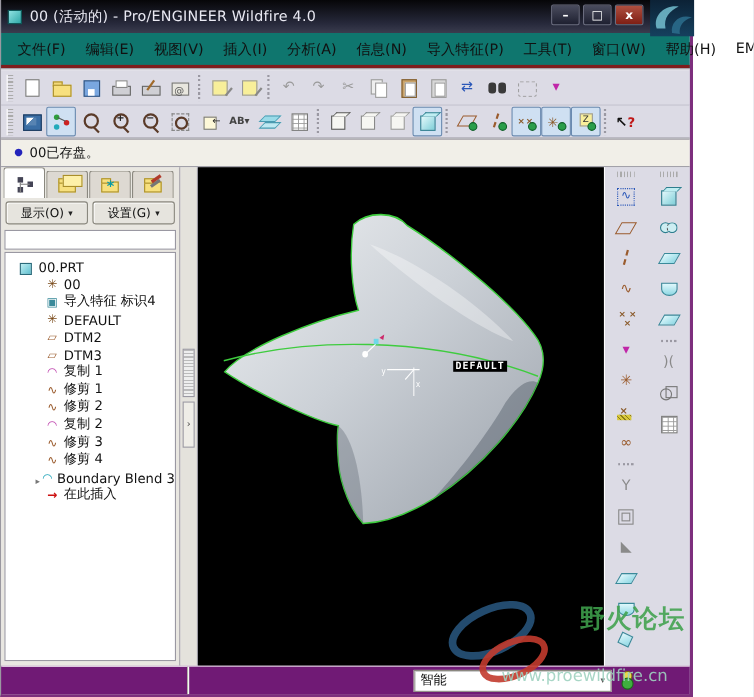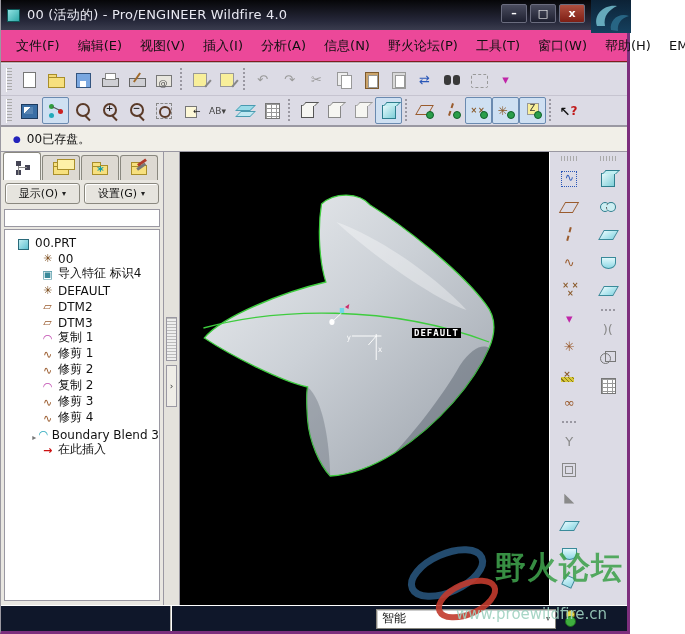--- a/index.html
+++ b/index.html
@@ -10,21 +10,21 @@
     display:flex;flex-direction:column}
   
   .titlebar{height:30px;background:linear-gradient(#060608,#26283a 70%,#3a3c4e);display:flex;align-items:center;padding:0 6px;position:relative;flex:0 0 30px}
   .app-icon{width:13px;height:13px;background:linear-gradient(135deg,#8fe2e2,#2fa8a8);border:1px solid #0e5a5a;margin-right:7px}
   .title-text{color:#e9e9f2;font-size:13px;letter-spacing:.2px;white-space:nowrap}
   .winbtns{position:absolute;right:42px;top:4px;display:flex;gap:3px}
   .wbtn{width:26px;height:19px;border:1px solid #6a6c7e;border-radius:2px;background:linear-gradient(#4a4c5e,#1e2030);color:#fff;font-size:11px;font-weight:bold;text-align:center;line-height:17px;cursor:default}
   .wbtn.close{background:linear-gradient(#b05040,#7e1e14)}
   .desktop-sliver{position:absolute;right:-4px;top:0;width:40px;height:33px;background:linear-gradient(#0c2236,#15405e);overflow:hidden}
   
-  .menubar{height:32px;background:#ec4899;display:flex;align-items:center;padding:0 6px;border-bottom:1px solid #7f1d1d;flex:0 0 32px}
+  .menubar{height:32px;background:#0f766e;display:flex;align-items:center;padding:0 6px;border-bottom:3px solid #7f1d1d;flex:0 0 32px}
   .mitem{padding:3px 9px;white-space:nowrap;font-size:13px}
   .menugroove{height:2px;background:linear-gradient(#9a98a2,#fff);flex:0 0 2px}
   
   .toolbar{height:31px;background:#dcdbe5;display:flex;align-items:center;padding:0 2px;flex:0 0 31px}
   .toolbar.tb2{border-top:1px solid #c6c4d0;border-bottom:1px solid #9a98a2}
   .grip{width:6px;height:24px;margin:0 3px;background:repeating-linear-gradient(#aaa 0 1px,transparent 1px 3px);border-left:1px solid #fff}
   .tbtn{width:27px;height:27px;display:flex;align-items:center;justify-content:center;border:1px solid transparent;border-radius:2px;flex:0 0 auto}
   .tbtn.pressed{background:#cfe0f2;border:1px solid #6a8ab0}
   .tbtn.tsep{width:9px;height:24px;background:repeating-linear-gradient(#9a98a2 0 2px,transparent 2px 4px) 3px 0/2px 100% no-repeat;border:none;pointer-events:none}
   .ic{display:inline-block;width:18px;height:18px;position:relative;font-size:13px;line-height:18px;text-align:center;color:#333}
@@ -55,21 +55,21 @@
   .gi-repaint::after{content:"";position:absolute;left:4px;top:5px;width:9px;height:7px;background:linear-gradient(135deg,#fff 40%,rgba(255,255,255,.15) 40%)}
   .gi-spin::before{content:"";position:absolute;left:2px;top:2px;width:5px;height:5px;border-radius:50%;background:#2e9e3e;box-shadow:9px 5px 0 #cc2222,0 9px 0 #22aabb}
   .gi-spin::after{content:"";position:absolute;left:5px;top:6px;width:8px;height:1px;background:#555;transform:rotate(25deg)}
   .gi-mag{font-size:9px;font-weight:bold;line-height:12px;color:#222}
   .gi-mag::before{content:"";position:absolute;left:2px;top:1px;width:10px;height:10px;border:2px solid #5a3a28;border-radius:50%}
   .gi-mag::after{content:"";position:absolute;right:1px;bottom:1px;width:7px;height:2px;background:#5a3a28;transform:rotate(45deg)}
   .gi-magbox::before{content:"";position:absolute;left:1px;top:1px;width:14px;height:14px;border:1px dashed #888}
   .gi-magbox::after{content:"";position:absolute;left:4px;top:4px;width:8px;height:8px;border:2px solid #5a3a28;border-radius:50%}
   .gi-cube-arrow::before{content:"";position:absolute;left:3px;top:4px;width:10px;height:10px;background:#fdf8d8;border:1px solid #777}
   .gi-cube-arrow::after{content:"←";position:absolute;right:-1px;bottom:0;font-size:9px;color:#222}
-  .gi-ab{font-size:9px;font-weight:normal;color:#444}
+  .gi-ab{font-size:9px;font-weight:bold;color:#444}
   .gi-layers::before{content:"";position:absolute;left:2px;top:3px;width:13px;height:4px;background:#9adbe8;border:1px solid #4a9ab0;transform:skewX(-45deg)}
   .gi-layers::after{content:"";position:absolute;left:2px;top:9px;width:13px;height:4px;background:#bfe9f2;border:1px solid #4a9ab0;transform:skewX(-45deg)}
   .gi-table::before{content:"";position:absolute;left:2px;top:1px;width:13px;height:14px;border:1px solid #777;
     background:linear-gradient(#999 1px,transparent 1px) 0 0/100% 4px,linear-gradient(90deg,#999 1px,transparent 1px) 0 0/5px 100%,#fff}
   .gi-cube::before{content:"";position:absolute;left:2px;top:3px;width:11px;height:11px;border:1px solid #555;background:#f6f6f2}
   .gi-cube::after{content:"";position:absolute;left:5px;top:0;width:11px;height:3px;border:1px solid #555;border-bottom:none;transform:skewX(-45deg);background:#f6f6f2}
   .gi-cube.light::before,.gi-cube.light::after{border-color:#888}
   .gi-cube.lighter::before,.gi-cube.lighter::after{border-color:#999}
   .gi-cube-shaded::before{content:"";position:absolute;left:2px;top:3px;width:12px;height:12px;border:1px solid #2e7e8e;background:linear-gradient(135deg,#e4f8fb,#7ecfd8)}
   .gi-cube-shaded::after{content:"";position:absolute;left:5px;top:0;width:12px;height:3px;border:1px solid #2e7e8e;border-bottom:none;transform:skewX(-45deg);background:#bfeef2}
@@ -140,31 +140,31 @@
   
   .viewport{flex:1;background:#000;position:relative;overflow:hidden}
   .default-label{position:absolute;left:232px;top:176px;background:#000;color:#fff;font-family:"DejaVu Sans Mono",monospace;font-size:9px;font-weight:bold;padding:0 2px;letter-spacing:1px}
   
   .rtoolbar{width:78px;background:#dcdbe5;border-left:1px solid #fff;display:flex;padding-top:4px}
   .rcol{width:39px;display:flex;flex-direction:column;align-items:center}
   .rgrip{width:16px;height:5px;margin-bottom:4px;background:repeating-linear-gradient(90deg,#aaa 0 1px,transparent 1px 3px)}
   .rcol .tbtn{margin-bottom:1px}
   .rcol .tbtn.tsep{width:24px;height:10px;background:repeating-linear-gradient(90deg,#9a98a2 0 2px,transparent 2px 4px) center/60% 2px no-repeat}
   
-  .statusbar{height:26px;background:#0f172a;border-top:1px solid #fff;display:flex;align-items:center;flex:0 0 26px}
+  .statusbar{height:26px;background:#701a75;border-top:1px solid #fff;display:flex;align-items:center;flex:0 0 26px}
   .sseg1{width:170px;height:100%;border-right:1px solid #b0aea6;box-shadow:1px 0 0 #fff}
   .spacer{flex:1}
   .filtercombo{width:180px;height:20px;background:#fff;border:1px solid #8a887f;box-shadow:inset 1px 1px 0 #ccc;display:flex;align-items:center;padding-left:5px;font-size:12px}
   .filtercombo .ddarrow{margin-left:auto;padding:0 5px;color:#555}
   .stoplight{width:11px;height:17px;margin:0 52px 0 8px;position:relative}
   .stoplight::before{content:"";position:absolute;left:2px;top:0;width:7px;height:7px;border-radius:50%;background:#e8d84a;border:1px solid #7a6a10}
   .stoplight::after{content:"";position:absolute;left:1px;bottom:0;width:9px;height:9px;border-radius:50%;background:#3fae3f;border:1px solid #1a6a1a}
   
   .watermark{position:absolute;right:2px;bottom:4px;width:230px;height:84px;pointer-events:none;z-index:40}
-  .wm-title{position:absolute;right:2px;top:4px;font-size:31px;font-weight:bold;color:#3fa24d;letter-spacing:1px;opacity:.88}
+  .wm-title{position:absolute;right:2px;top:4px;font-size:23px;font-weight:bold;color:#3fa24d;letter-spacing:1px;opacity:.88}
   .wm-url{position:absolute;right:18px;bottom:4px;font-size:15px;color:#9fd2c0;opacity:.9}
   .wm-logo{position:absolute;left:0;top:0}
 </style>
 </head>
 <body>
 
 <div class="window">
 
   <div class="titlebar">
     <span class="app-icon"></span>
@@ -202,21 +202,21 @@
 
       <div class="mitem">
         <span>分析(A)</span>
       </div>
 
       <div class="mitem">
         <span>信息(N)</span>
       </div>
 
       <div class="mitem">
-        <span>野火论坛(P)</span>
+        <span>导入特征(P)</span>
       </div>
 
       <div class="mitem">
         <span>工具(T)</span>
       </div>
 
       <div class="mitem">
         <span>窗口(W)</span>
       </div>
 

